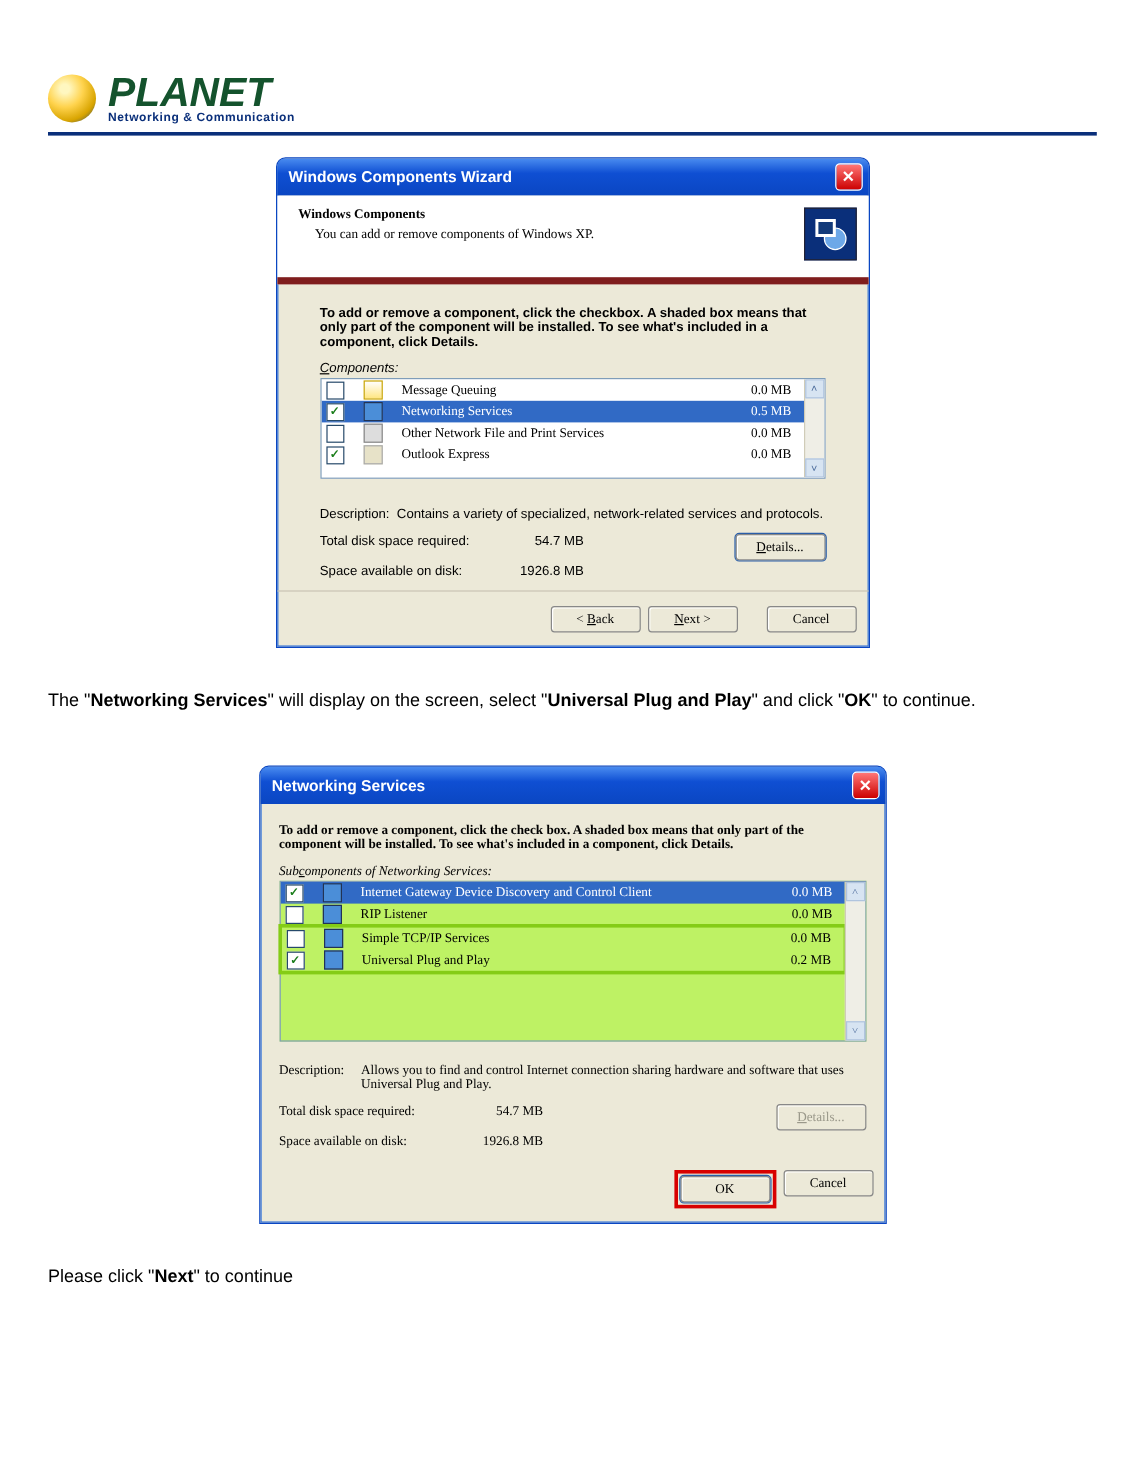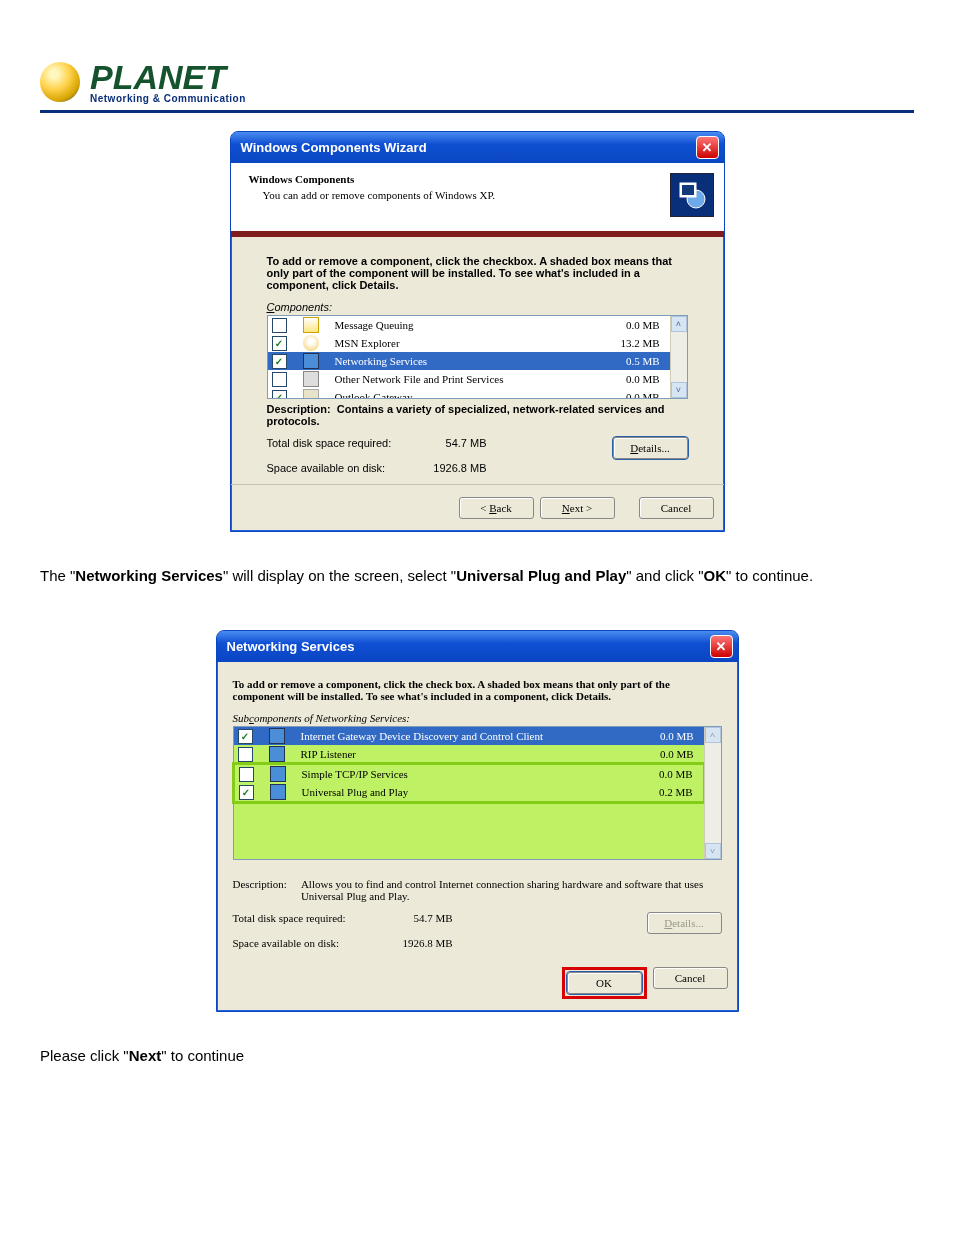--- a/index.html
+++ b/index.html
@@ -105,21 +105,21 @@
   .ic-net { background:#4b8ed8; border:1px solid #235; box-sizing:border-box;}
   .ic-prn { background:#ddd; border:1px solid #888; box-sizing:border-box;}
   .ic-oe { background:#e7e2c8; border:1px solid #aaa; box-sizing:border-box;}
   .scrollbar {
     width:16px; background:#efeee6;
     display:flex; flex-direction:column; justify-content:space-between;
     border-left:1px solid #d0ccb8;
   }
   .sb-btn { height:16px; background:#d7e4f2; border:1px solid #b0c4de; box-sizing:border-box;
     font-size:9px; display:flex; align-items:center; justify-content:center; color:#4a6a9a;}
-  .desc { margin-top:4px;font-weight:bold; }
+  .desc { margin-top:24px; }
   .space-block { display:flex; justify-content:space-between; align-items:flex-start; margin-top:10px;}
   .space-block .nums { display:grid; grid-template-columns: 150px 70px; row-gap:13px;}
   .space-block .nums .v { text-align:right; }
   .xp-btn {
     font:11px Tahoma; padding:2px 0; width:75px; height:22px;
     background:var(--xp-face); border:1px solid #888;
     border-radius:3px; box-sizing:border-box;
     box-shadow: inset 1px 1px 0 #fff;
   }
   .xp-btn.def { outline:1px solid #2a5ea8; }
@@ -181,42 +181,36 @@
         <div class="lbl"><span class="und">C</span>omponents:</div>
 
         <div class="listbox">
           <div class="items">
             <div class="row">
               <span class="chk"></span>
               <span class="icon16 ic-mail"></span>
               <span>Message Queuing</span>
               <span class="sz">0.0 MB</span>
             </div>
-            <div class="row">
-              <span class="chk on"></span>
-              <span class="icon16 ic-msn"></span>
-              <span>MSN Explorer</span>
-              <span class="sz">13.2 MB</span>
-            </div>
             <div class="row sel">
               <span class="chk on"></span>
               <span class="icon16 ic-net"></span>
               <span>Networking Services</span>
               <span class="sz">0.5 MB</span>
             </div>
             <div class="row">
               <span class="chk"></span>
               <span class="icon16 ic-prn"></span>
               <span>Other Network File and Print Services</span>
               <span class="sz">0.0 MB</span>
             </div>
             <div class="row">
               <span class="chk on"></span>
               <span class="icon16 ic-oe"></span>
-              <span>Outlook Gateway</span>
+              <span>Outlook Express</span>
               <span class="sz">0.0 MB</span>
             </div>
           </div>
           <div class="scrollbar">
             <div class="sb-btn">˄</div>
             <div class="sb-btn">˅</div>
           </div>
         </div>
 
         <div class="desc">

